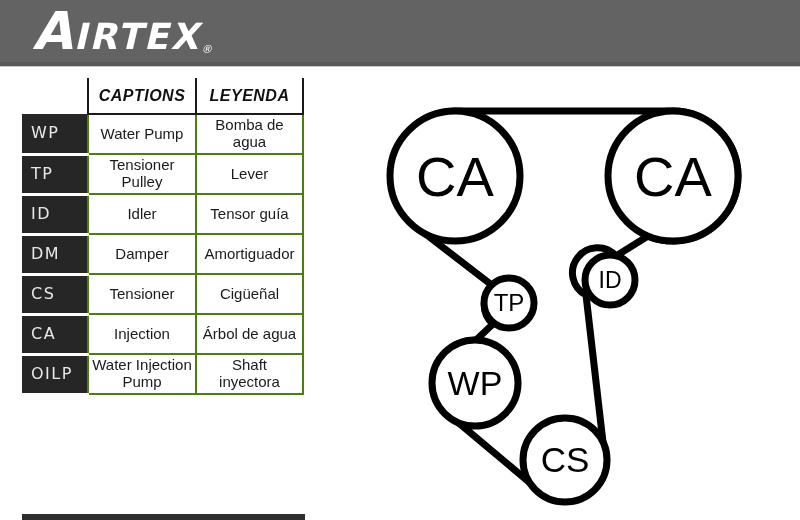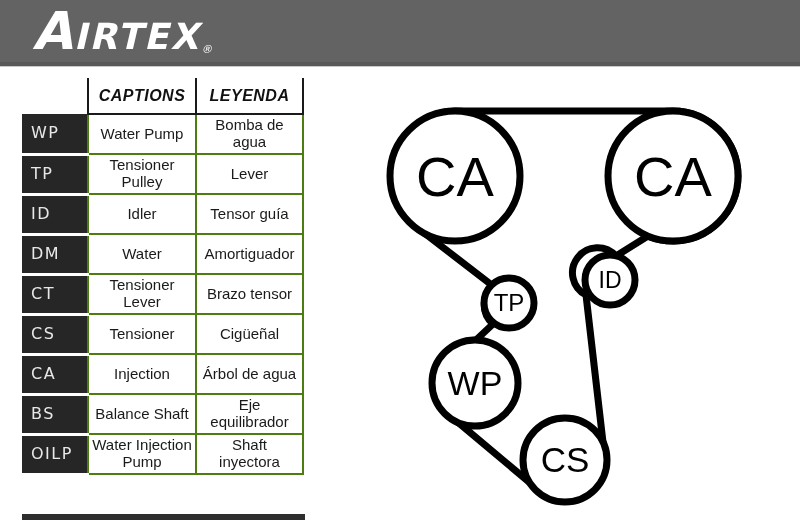--- a/index.html
+++ b/index.html
@@ -92,44 +92,32 @@
 Pulley</td>
         <td>Lever</td>
       </tr>
       <tr>
         <td class="abbr">ID</td>
         <td>Idler</td>
         <td>Tensor guía</td>
       </tr>
       <tr>
         <td class="abbr">DM</td>
-        <td>Water</td>
+        <td>Damper</td>
         <td>Amortiguador</td>
-      </tr>
-      <tr>
-        <td class="abbr">CT</td>
-        <td>Tensioner
-Lever</td>
-        <td>Brazo tensor</td>
       </tr>
       <tr>
         <td class="abbr">CS</td>
         <td>Tensioner</td>
         <td>Cigüeñal</td>
       </tr>
       <tr>
         <td class="abbr">CA</td>
         <td>Injection</td>
         <td>Árbol de agua</td>
-      </tr>
-      <tr>
-        <td class="abbr">BS</td>
-        <td>Balance Shaft</td>
-        <td>Eje
-equilibrador</td>
       </tr>
       <tr>
         <td class="abbr">OILP</td>
         <td>Water Injection
 Pump</td>
         <td>Shaft
 inyectora</td>
       </tr>
     </tbody>
 </table>

